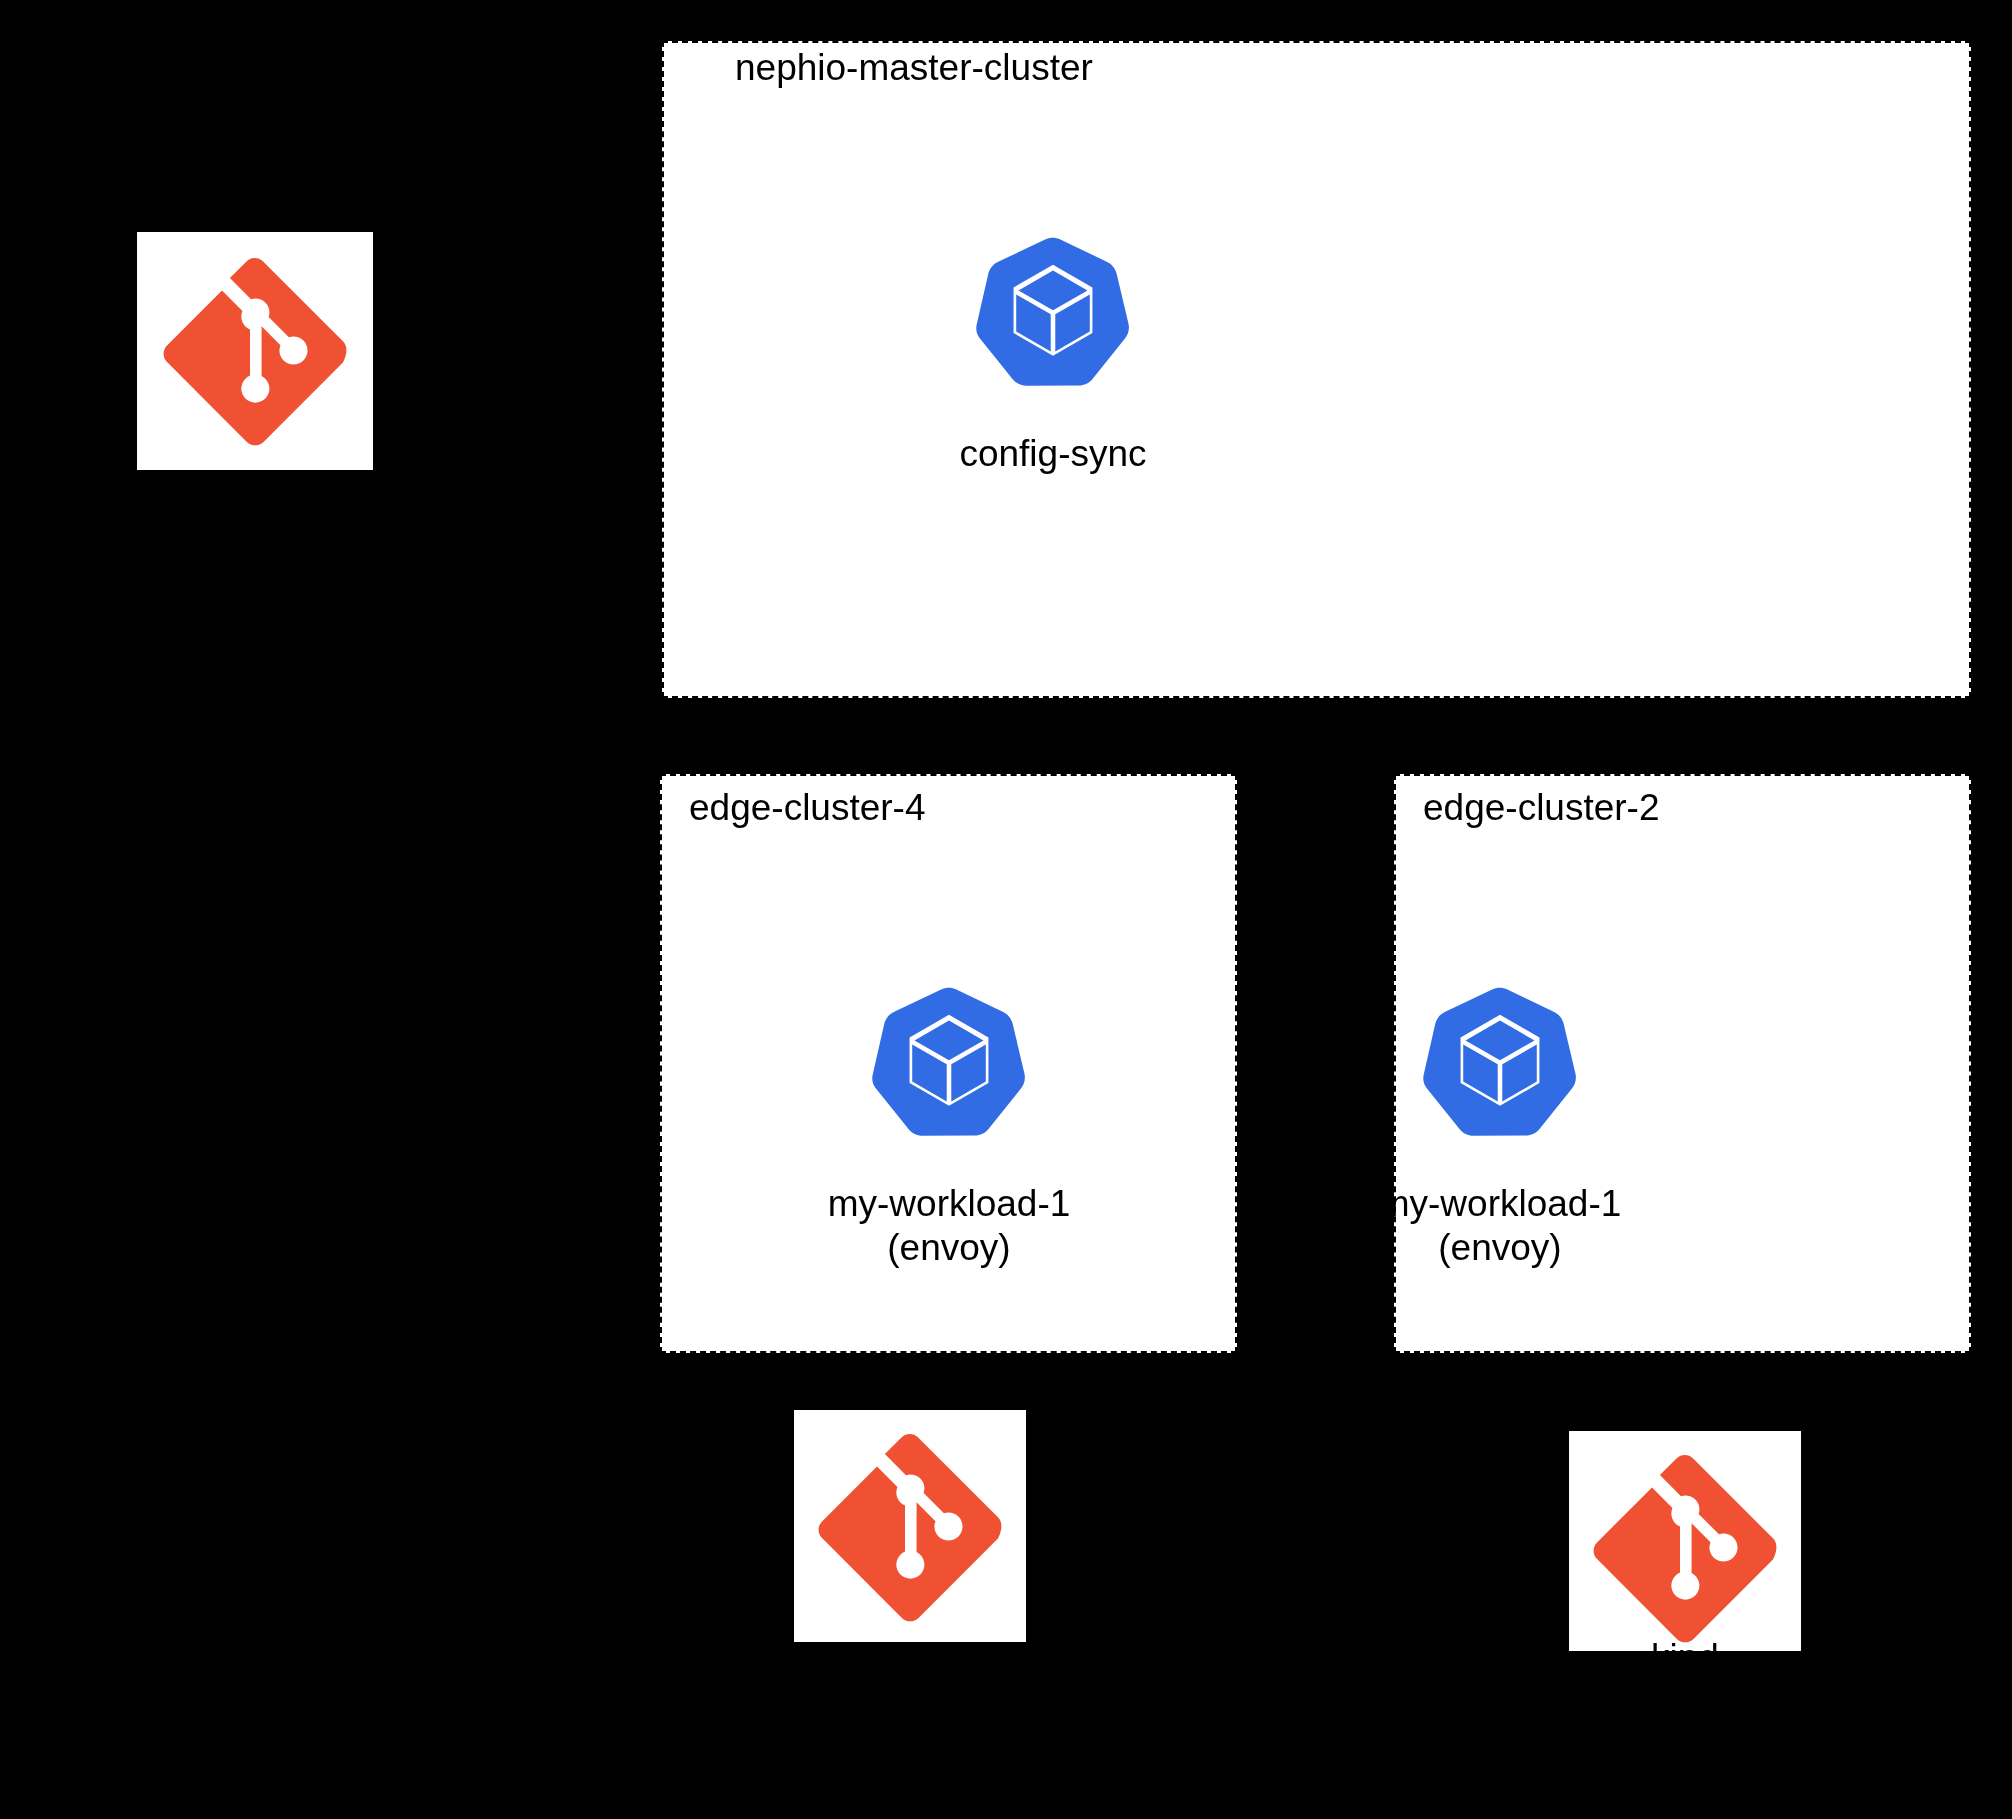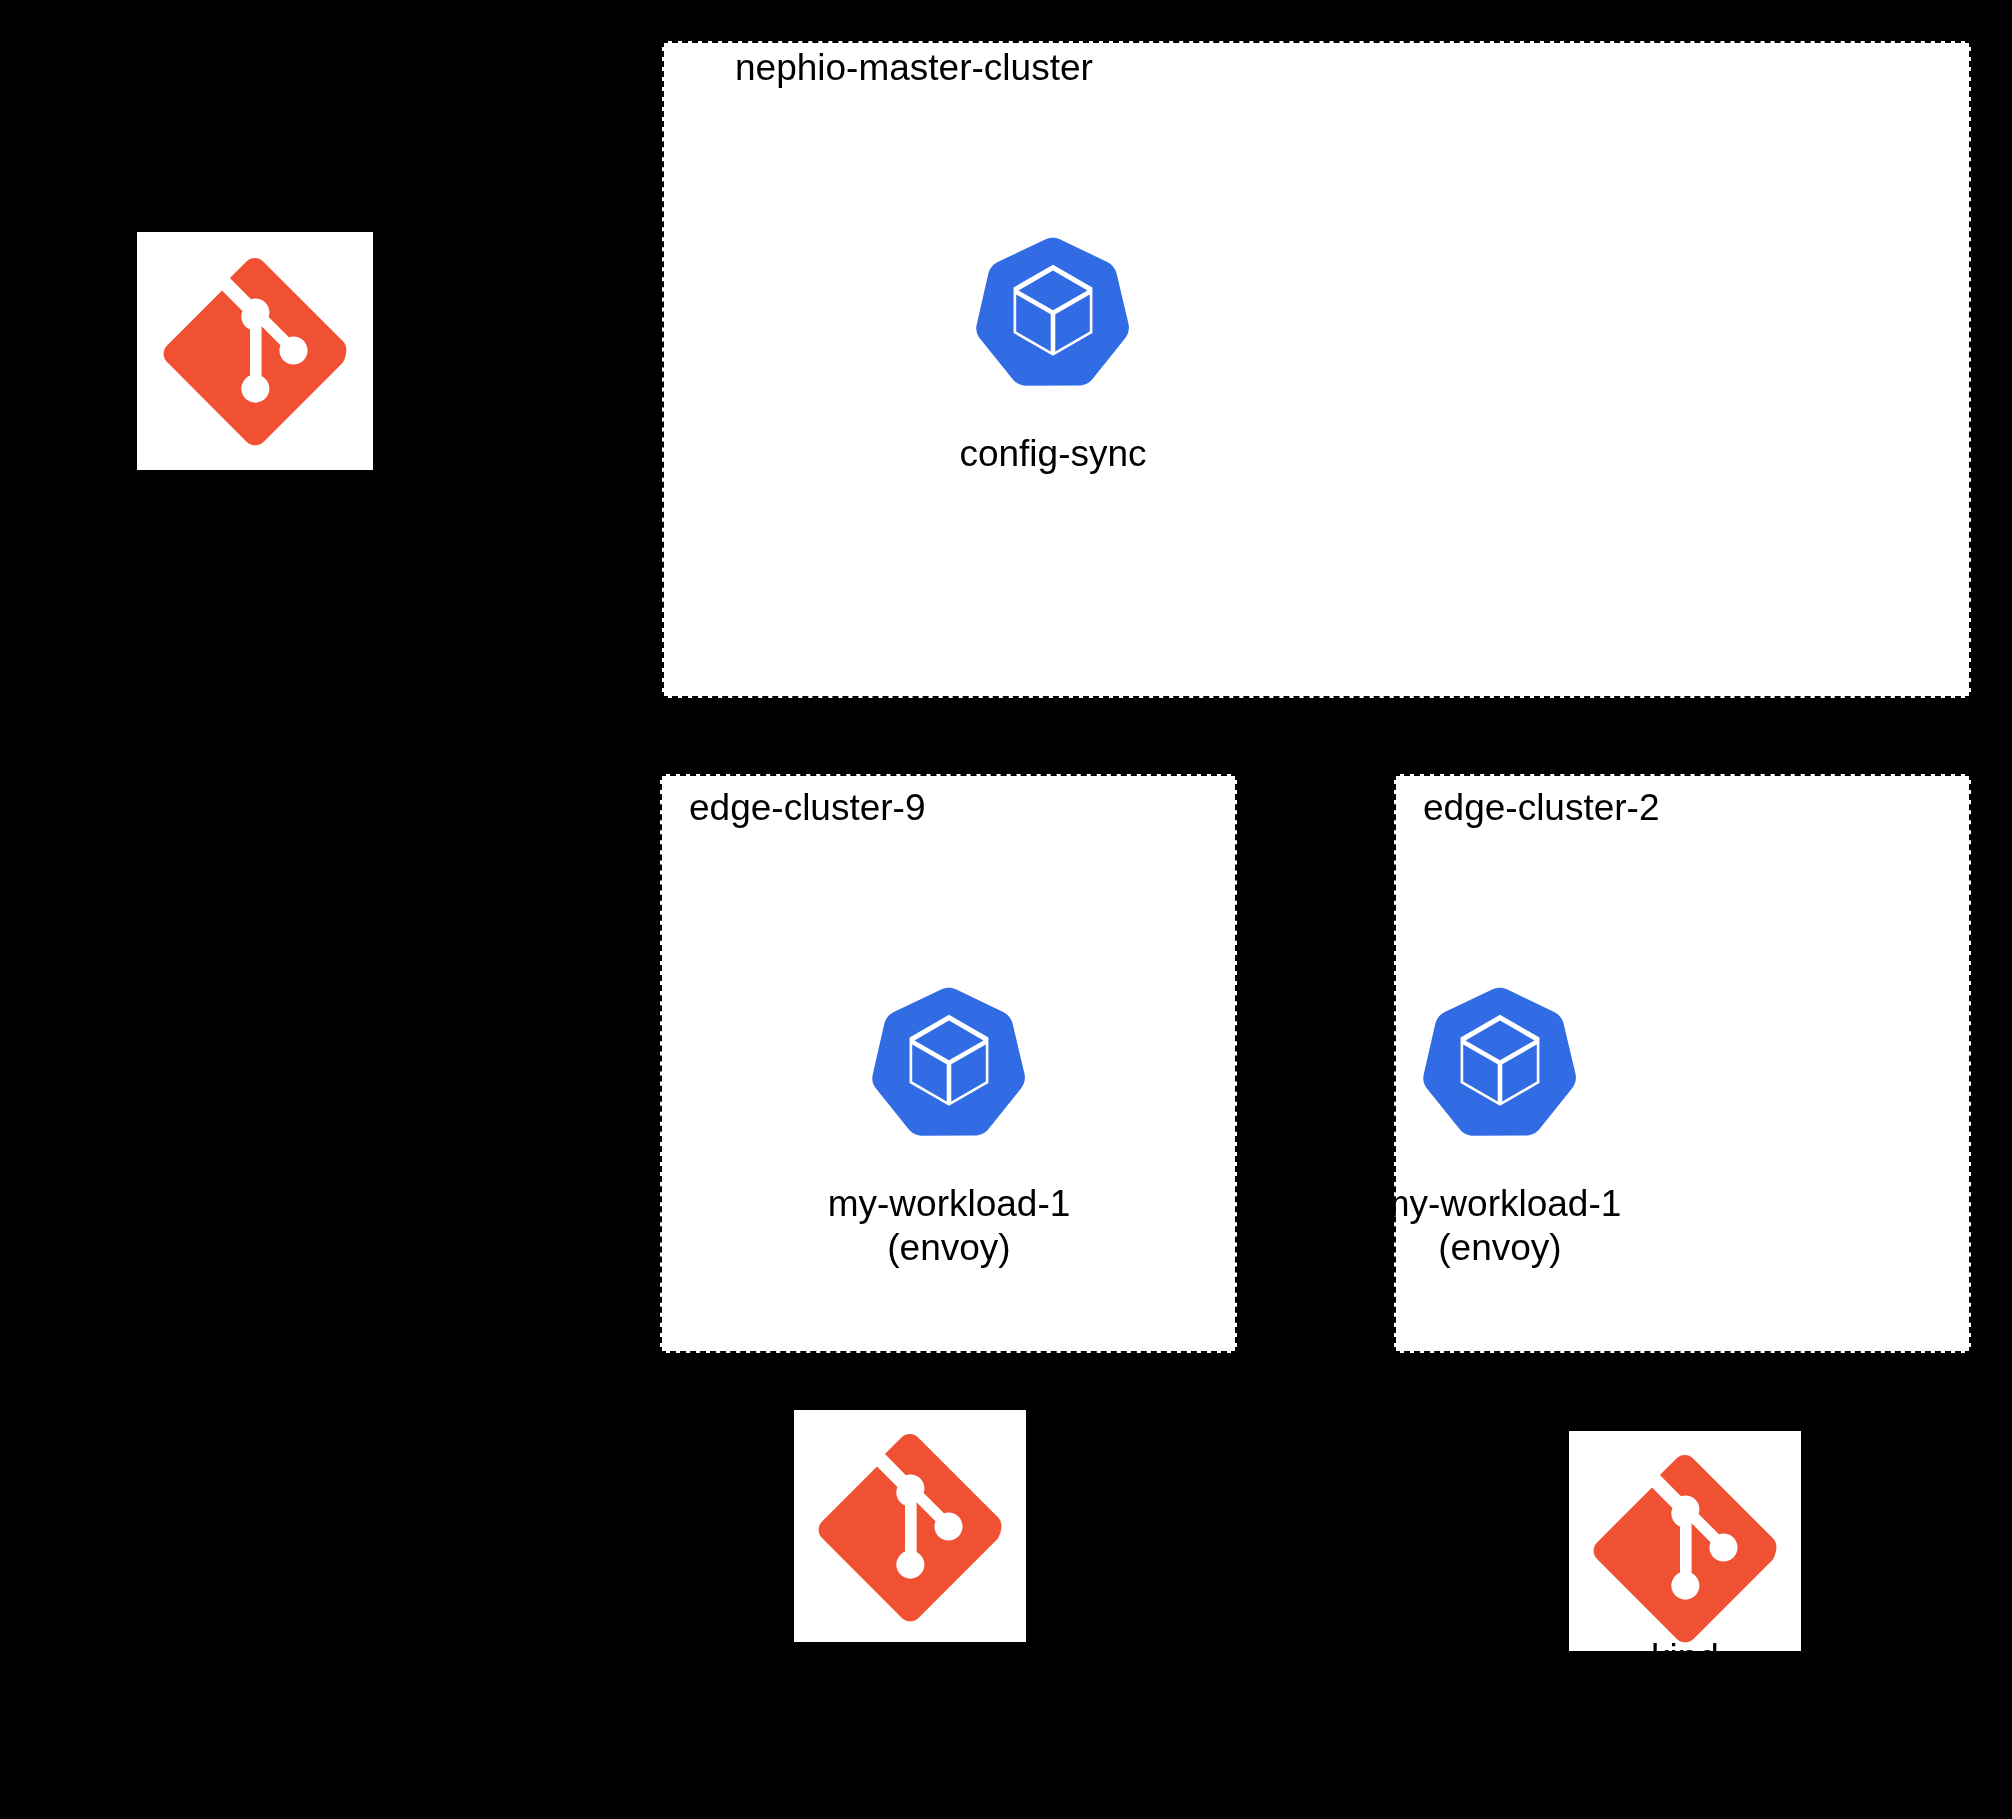--- a/index.html
+++ b/index.html
@@ -92,21 +92,21 @@
       <path fill="#326ce5" d="M49.9,3.2c-1.5,0-3,0.35-4.35,1L18.6,17.1c-2.75,1.3-4.7,3.85-5.4,6.8L6.6,52.8 c-0.3,1.45-0.25,2.95,0.15,4.4c0.15,0.55,0.4,1.1,0.65,1.6c0.3,0.6,0.65,1.2,1.1,1.7l18.6,23.1c1.9,2.35,4.75,3.7,7.75,3.7 l29.85-0.05c3,0,5.85-1.35,7.75-3.7l18.55-23.15c1.85-2.35,2.55-5.45,1.85-8.4L86.2,23.85c-0.7-2.95-2.65-5.5-5.4-6.8L54.2,4.2 C52.9,3.55,51.4,3.2,49.9,3.2z"></path>
       <path fill="#ffffff" d="M50,18.6L27.6,31.5v25.9L50,70.3l22.4-12.9V31.5L50,18.6z"></path>
       <path fill="#326ce5" d="M50,21.9L30.4,33.2L50,44.5l19.6-11.3L50,21.9z M29.1,35.5v21.1L48.7,67.9V46.8L29.1,35.5z M70.9,35.5 L51.3,46.8v21.1l19.6-11.3V35.5z"></path>
     </svg>
     <div class="node-label">config-sync</div>
   </div>
 
 
   <div class="cluster" style="left:660px; top:774px; width:577px; height:579px;">
   </div>
-  <div class="cluster-title" style="left:689px; top:788px;">edge-cluster-9</div>
+  <div class="cluster-title" style="left:689px; top:788px;">edge-cluster-4</div>
 
   <div class="node" style="left:804px; top:982px; width:290px;">
     <svg class="k8s-icon" width="176" height="176" viewBox="0 0 100 100">
       <path fill="#326ce5" d="M49.9,3.2c-1.5,0-3,0.35-4.35,1L18.6,17.1c-2.75,1.3-4.7,3.85-5.4,6.8L6.6,52.8 c-0.3,1.45-0.25,2.95,0.15,4.4c0.15,0.55,0.4,1.1,0.65,1.6c0.3,0.6,0.65,1.2,1.1,1.7l18.6,23.1c1.9,2.35,4.75,3.7,7.75,3.7 l29.85-0.05c3,0,5.85-1.35,7.75-3.7l18.55-23.15c1.85-2.35,2.55-5.45,1.85-8.4L86.2,23.85c-0.7-2.95-2.65-5.5-5.4-6.8L54.2,4.2 C52.9,3.55,51.4,3.2,49.9,3.2z"></path>
       <path fill="#ffffff" d="M50,18.6L27.6,31.5v25.9L50,70.3l22.4-12.9V31.5L50,18.6z"></path>
       <path fill="#326ce5" d="M50,21.9L30.4,33.2L50,44.5l19.6-11.3L50,21.9z M29.1,35.5v21.1L48.7,67.9V46.8L29.1,35.5z M70.9,35.5 L51.3,46.8v21.1l19.6-11.3V35.5z"></path>
     </svg>
     <div class="node-label">my-workload-1
 (envoy)</div>
   </div>

